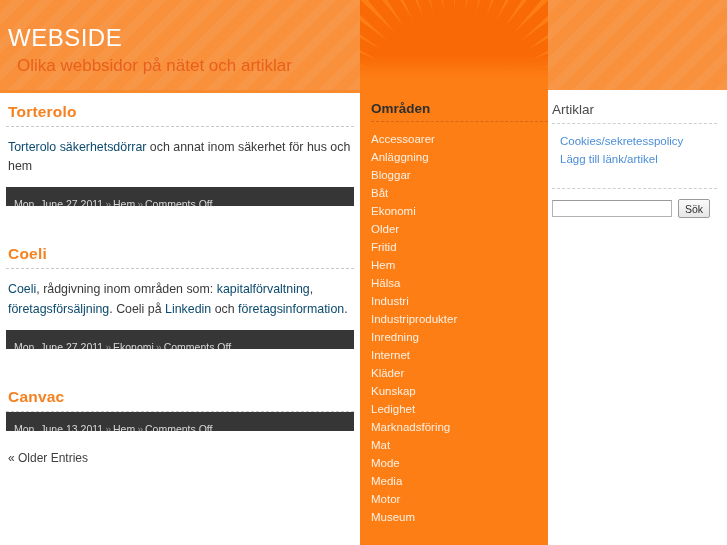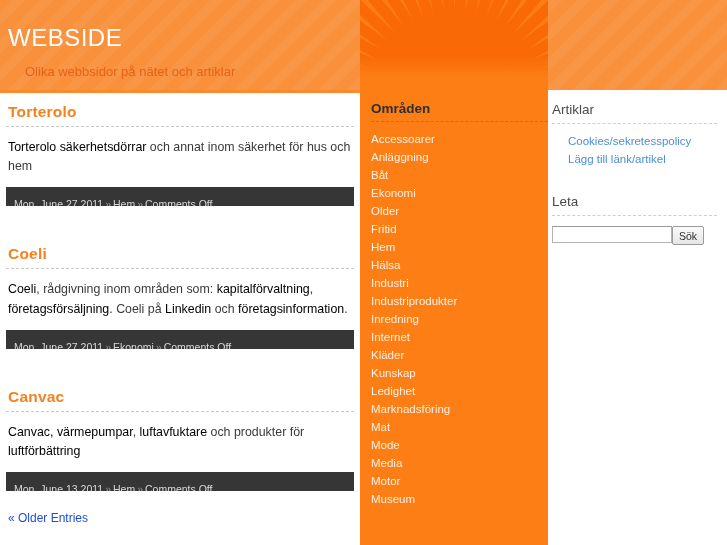--- a/index.html
+++ b/index.html
@@ -69,22 +69,22 @@
     margin: 0;
     font-size: 24px;
     font-weight: normal;
     letter-spacing: 0.5px;
     color: #ffffff;
     line-height: 1.05;
   }
   #site-tagline {
     position: absolute;
     left: 9px; top: 48px;
-    margin: 16px;
-    font-size: 13px;
+    margin: 8px;
+    font-size: 17px;
     color: #e8601c;
     line-height: 1.2;
   }
 
   
   #shell {
     position: absolute;
     left: 0; top: 90px;
     width: 727px;
     height: 455px;
@@ -116,42 +116,42 @@
     border-top: 1px dashed #c9c9c9;
   }
   .post-body {
     margin: 0;
     padding: 11px 8px 11px 8px;
     font-size: 12.4px;
     line-height: 1.55;
     color: #3a3a3a;
   }
   .post-body a, .link {
-    color: #000000;
+    color: #0c4a6e;
     text-decoration: none;
   }
   .post-meta {
     margin: 0 6px;
     background: #363636;
     color: #d8d8d8;
     font-size: 10.5px;
     line-height: 19px;
     height: 19px;
     padding: 8px 8px;
     box-sizing: border-box;
     white-space: nowrap;
     overflow: hidden;
   }
   .post-meta .sep { color: #9a9a9a; padding: 0 2px; }
   .post-gap { height: 29px; }
   #older-entries {
     display: inline-block;
     margin: 20px 0 0 8px;
     font-size: 12px;
-    color: #1d4ed8;
+    color: #404040;
     text-decoration: none;
   }
 
   
   #cats {
     position: absolute;
     left: 360px; top: 0;
     width: 208px;
     height: 455px;
     background: #fd7e14;
@@ -206,30 +206,31 @@
     border-top: 1px dashed #cfcfcf;
   }
   .side-list {
     list-style: none;
     margin: 0;
     padding: 8px 0 0 0;
   }
   .side-list li { margin: 0; padding: 0; }
   .side-list a {
     display: block;
-    padding: 1px 8px 1px 20px;
+    padding: 1px 8px 1px 12px;
     font-size: 11.5px;
     line-height: 16px;
     color: #4b8ed6;
     text-decoration: none;
   }
   #search-row {
     margin: 10px 0 0 4px;
     display: flex;
-    align-items: flex-start;
+    align-items: center;
+    gap: 6px;
   }
   #search-input {
     width: 120px;
     height: 17px;
     box-sizing: border-box;
     border: 1px solid #b3b3b3;
     border-top-color: #9a9a9a;
     background: #ffffff;
     font-family: "Liberation Sans", sans-serif;
     font-size: 11px;
@@ -301,38 +302,40 @@
           <div class="post">
             <h2 class="post-title">Coeli</h2>
             <div class="post-rule"></div>
             <p class="post-body"><a href="#">Coeli</a><span>, rådgivning inom områden som: </span><a href="#">kapitalförvaltning</a><span>, </span><a href="#">företagsförsäljning</a><span>. Coeli på </span><a href="#">Linkedin</a><span> och </span><a href="#">företagsinformation</a><span>.</span></p>
             <div class="post-meta"><span>Mon, June 27 2011</span><span class="sep">»</span><span>Ekonomi</span><span class="sep">»</span><span>Comments Off</span></div>
           </div>
           <div class="post-gap"></div>
           <div class="post">
             <h2 class="post-title">Canvac</h2>
             <div class="post-rule"></div>
-            <p class="post-body"><a href="#">Canvac, värmepumpar</a><span>, </span><a href="#">luftavfuktare</a><span> och produkter för </span><a href="#">luftförbättring</a></p>
             <div class="post-meta"><span>Mon, June 13 2011</span><span class="sep">»</span><span>Hem</span><span class="sep">»</span><span>Comments Off</span></div>
           </div>
         </div>
       <a id="older-entries" href="#">« Older Entries</a>
     </div>
 
     <div id="cats">
       <h2 id="cats-heading">Områden</h2>
       <div id="cats-rule"></div>
       <ul id="cats-list">
           <li>
             <a href="#">Accessoarer</a>
           </li>
           <li>
             <a href="#">Anläggning</a>
           </li>
           <li>
+            <a href="#">Bloggar</a>
+          </li>
+          <li>
             <a href="#">Båt</a>
           </li>
           <li>
             <a href="#">Ekonomi</a>
           </li>
           <li>
             <a href="#">Older</a>
           </li>
           <li>
             <a href="#">Fritid</a>
@@ -393,21 +396,20 @@
           <li>
             <a href="#">Cookies/sekretesspolicy</a>
           </li>
           <li>
             <a href="#">Lägg till länk/artikel</a>
           </li>
         </ul>
 
       <div class="spacer-sm"></div>
 
-      <h2 class="side-heading">Leta</h2>
       <div class="side-rule"></div>
 
       <div id="search-row">
         <input id="search-input" type="text" value="" style="">
         <button id="search-button" type="button">Sök</button>
       </div>
 
     </div>
 
   </div>

